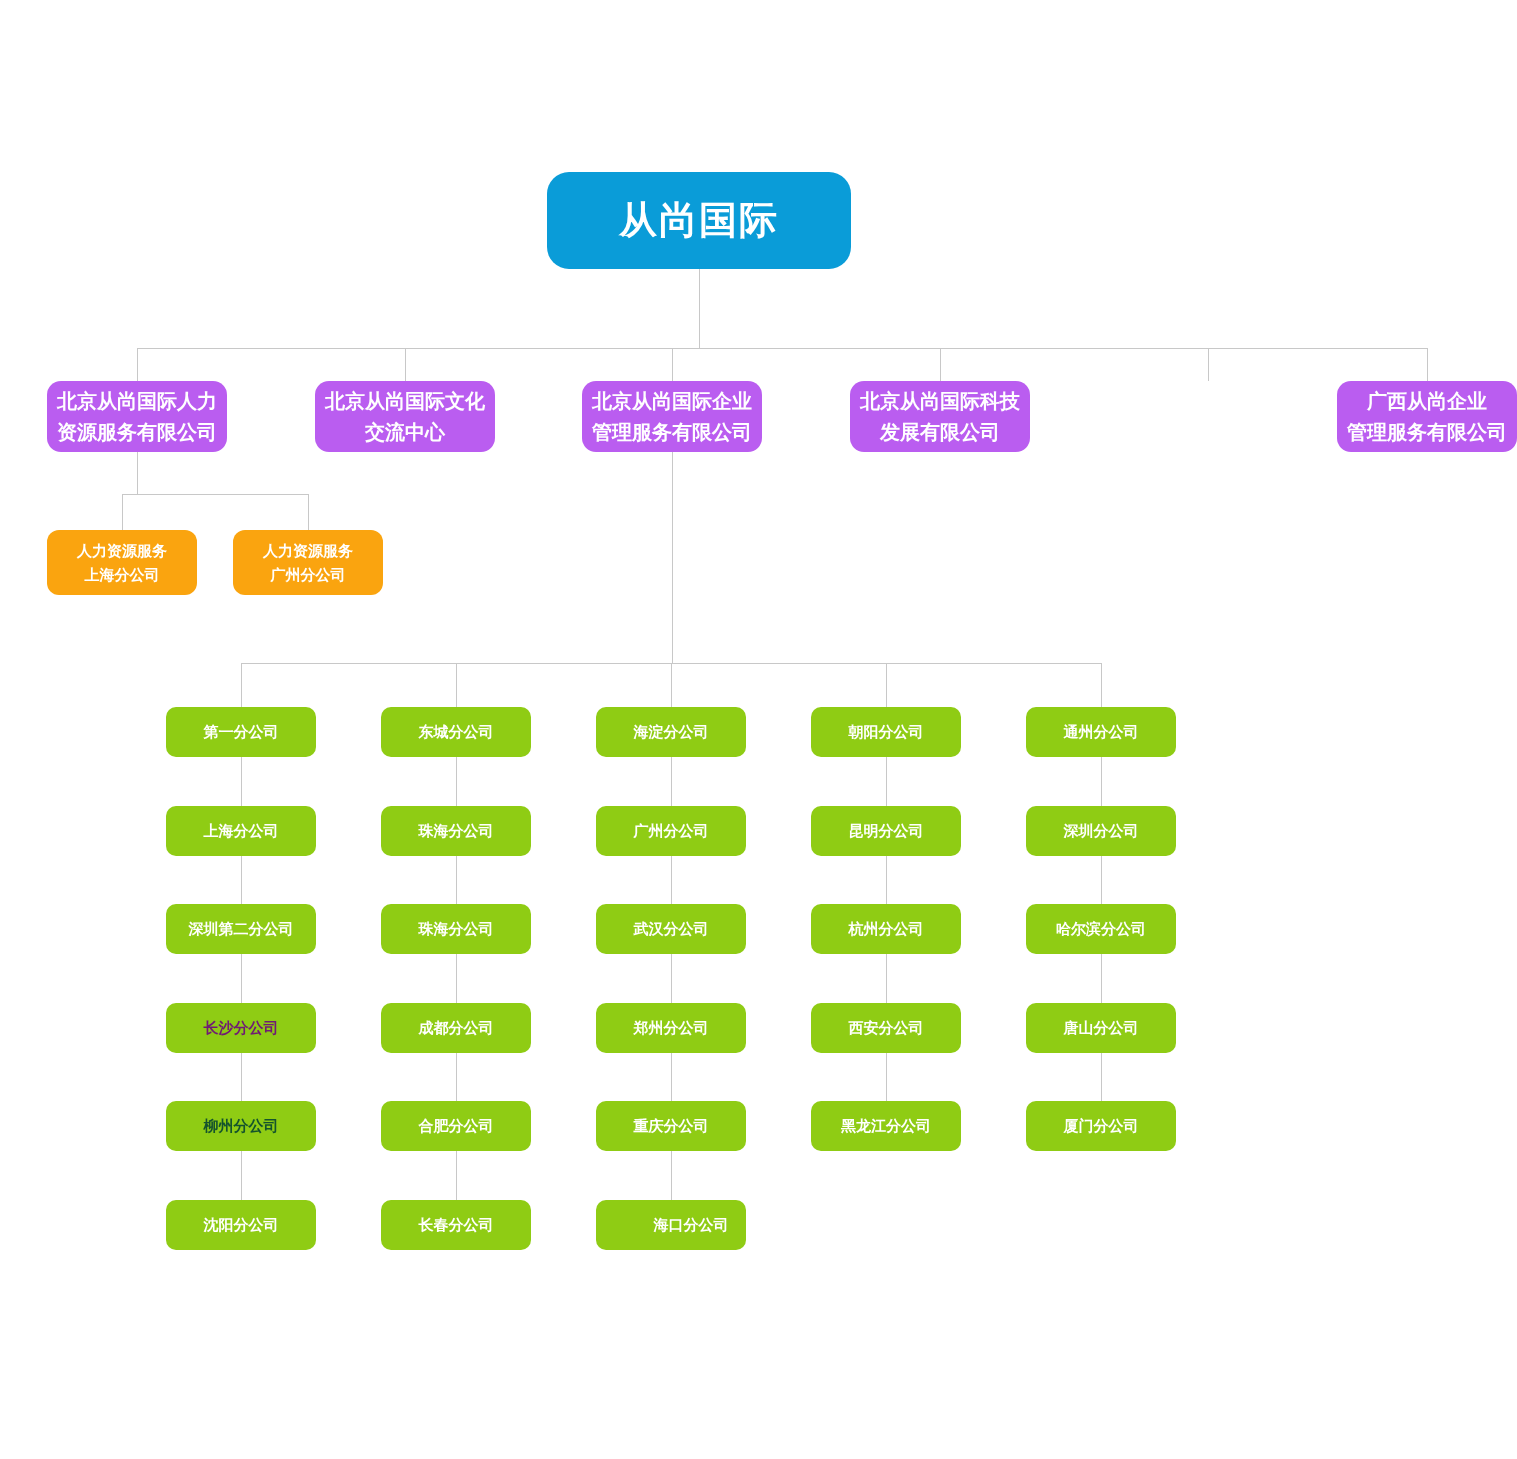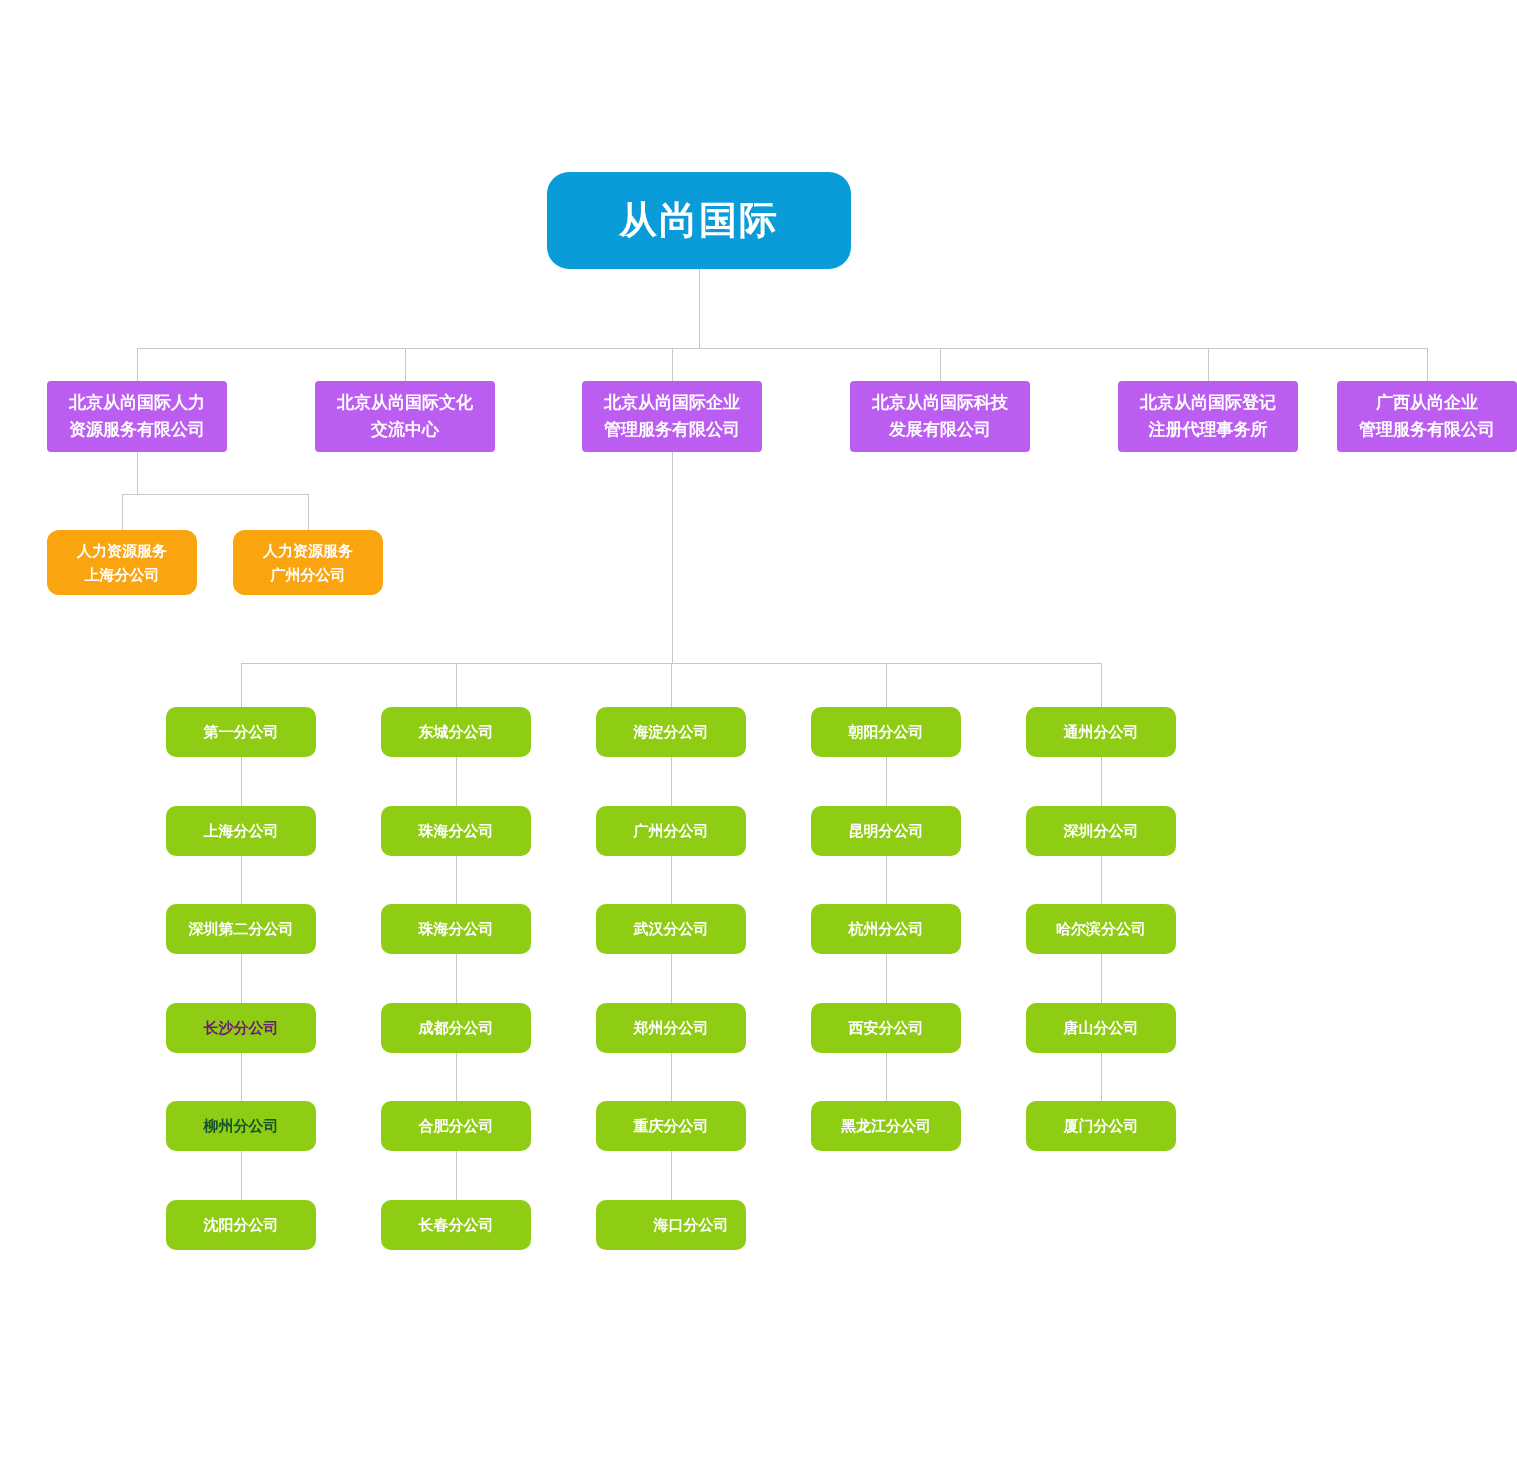--- a/index.html
+++ b/index.html
@@ -27,22 +27,22 @@
     box-sizing: border-box;
     z-index: 2;
   }
   .node-root {
     border-radius: 22px;
     font-size: 38px;
     letter-spacing: 2px;
     line-height: 1.2;
   }
   .node-l2 {
-    border-radius: 4px;
-    font-size: 17px;
+    border-radius: 14px;
+    font-size: 20px;
     line-height: 1.55;
   }
   .node-hr {
     border-radius: 12px;
     font-size: 15px;
     line-height: 1.6;
   }
   .node-branch {
     border-radius: 10px;
     font-size: 15px;
@@ -59,22 +59,20 @@
 <div id="canvas">
     <div class="node node-root" style="left: 547px; top: 172px; width: 304px; height: 97px; background: rgb(10, 156, 216); color: rgb(255, 255, 255);">从尚国际</div>
     <div class="node node-l2" style="left: 47px; top: 381px; width: 180px; height: 71px; background: rgb(186, 93, 240); color: rgb(255, 255, 255);">北京从尚国际人力
 资源服务有限公司</div>
     <div class="node node-l2" style="left: 315px; top: 381px; width: 180px; height: 71px; background: rgb(186, 93, 240); color: rgb(255, 255, 255);">北京从尚国际文化
 交流中心</div>
     <div class="node node-l2" style="left: 582px; top: 381px; width: 180px; height: 71px; background: rgb(186, 93, 240); color: rgb(255, 255, 255);">北京从尚国际企业
 管理服务有限公司</div>
     <div class="node node-l2" style="left: 850px; top: 381px; width: 180px; height: 71px; background: rgb(186, 93, 240); color: rgb(255, 255, 255);">北京从尚国际科技
 发展有限公司</div>
-    <div class="node node-l2" style="left: 1118px; top: 381px; width: 180px; height: 71px; background: rgb(186, 93, 240); color: rgb(255, 255, 255);">北京从尚国际登记
-注册代理事务所</div>
     <div class="node node-l2" style="left: 1337px; top: 381px; width: 180px; height: 71px; background: rgb(186, 93, 240); color: rgb(255, 255, 255);">广西从尚企业
 管理服务有限公司</div>
     <div class="connector" style="left: 699px; top: 269px; width: 1px; height: 79px; background: rgb(200, 200, 200);"></div>
     <div class="connector" style="left: 137px; top: 348px; width: 1290px; height: 1px; background: rgb(200, 200, 200);"></div>
     <div class="connector" style="left: 137px; top: 348px; width: 1px; height: 33px; background: rgb(200, 200, 200);"></div>
     <div class="connector" style="left: 405px; top: 348px; width: 1px; height: 33px; background: rgb(200, 200, 200);"></div>
     <div class="connector" style="left: 672px; top: 348px; width: 1px; height: 33px; background: rgb(200, 200, 200);"></div>
     <div class="connector" style="left: 940px; top: 348px; width: 1px; height: 33px; background: rgb(200, 200, 200);"></div>
     <div class="connector" style="left: 1208px; top: 348px; width: 1px; height: 33px; background: rgb(200, 200, 200);"></div>
     <div class="connector" style="left: 1427px; top: 348px; width: 1px; height: 33px; background: rgb(200, 200, 200);"></div>

